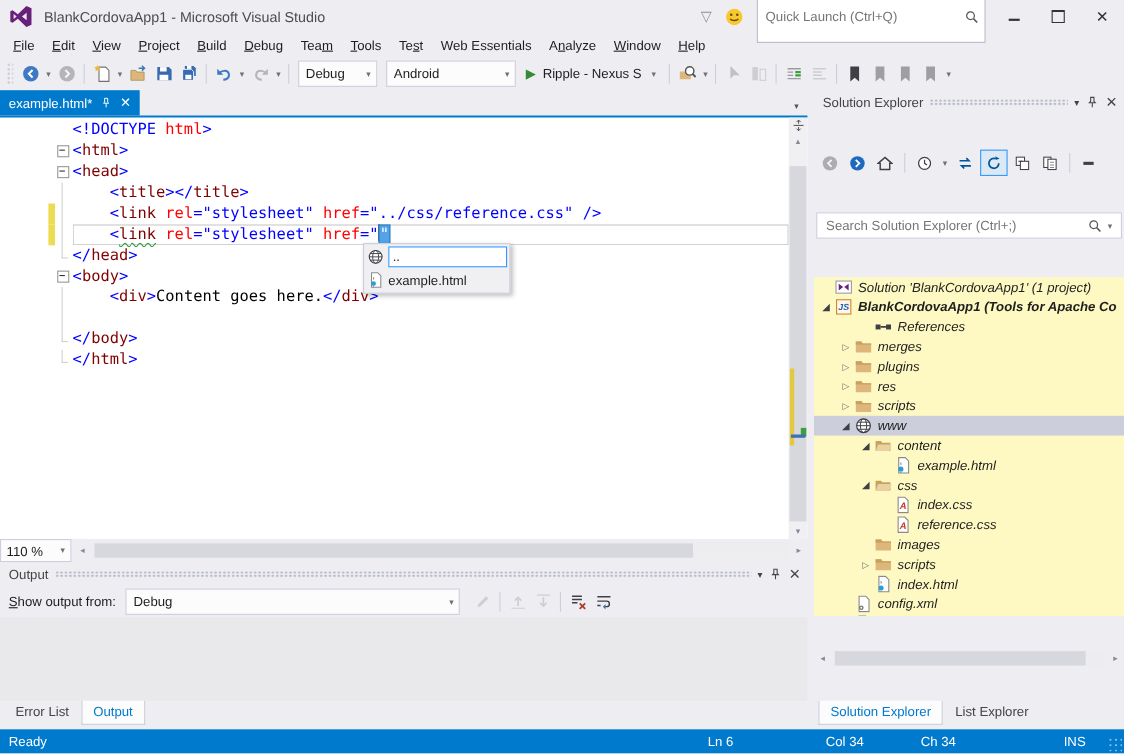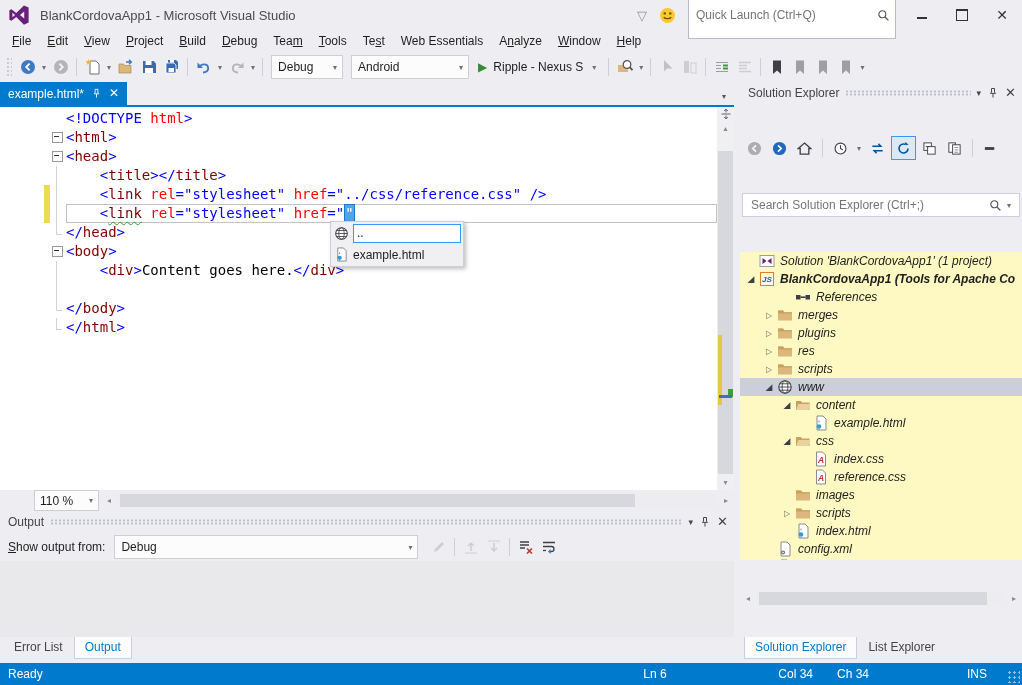--- a/index.html
+++ b/index.html
@@ -76,21 +76,21 @@
   .vscroll{width:17px;background:#F0F0F3;position:relative;flex:none;}
   .vs-handle{height:14px;display:flex;align-items:center;justify-content:center;color:#3F3F46;}
   .vs-handle svg{width:12px;height:12px;}
   .vs-a{height:15px;text-align:center;font-size:8px;color:#868999;line-height:15px;}
   .vs-track{position:absolute;top:44px;bottom:16px;left:0;right:0;background:#EDEDF0;}
   .vs-thumb{position:absolute;left:1px;right:1px;top:0;bottom:0;background:#D7D8DD;}
   .mk-y{position:absolute;left:1px;width:4px;top:184px;height:70px;background:#E3C93F;}
   .mk-b{position:absolute;left:2px;right:2px;top:244px;height:3px;background:#3E6FB8;}
   .mk-g{position:absolute;right:1px;width:5px;top:238px;height:8px;background:#3E9E3E;}
   
-  .editor-bottom{height:21px;display:flex;align-items:center;background:#EEEEF2;padding-left:34px;}
+  .editor-bottom{height:21px;display:flex;align-items:center;background:#EEEEF2;}
   .zoom-combo{width:58px;height:19px;border:1px solid #CCCEDB;background:#FCFCFC;display:flex;align-items:center;padding-left:5px;margin-right:2px;}
   .hs-a{width:16px;text-align:center;font-size:8px;color:#868999;}
   .hs-track{flex:1;height:15px;background:#EDEDF0;position:relative;margin:0 1px;}
   .hs-thumb{position:absolute;left:2px;top:1px;bottom:1px;width:86%;background:#D7D8DD;}
   
   .panel-title{height:22px;display:flex;align-items:center;padding:0 6px 0 8px;gap:6px;color:#444;}
   .dotfill{flex:1;height:6px;background-image:radial-gradient(circle,#BBBECD 1px,transparent 1.2px);background-size:4px 3px;}
   .pt-btn{color:#444;font-size:9px;display:flex;align-items:center;}
   .pt-x{font-size:13px;line-height:10px;color:#444;}
   
@@ -116,21 +116,21 @@
   .arr{width:14px;flex:none;font-size:8px;color:#6A6A6A;text-align:center;}
   .arr.exp{font-size:9px;color:#3F3F46;}
   .ticon{width:16px;height:16px;margin:0 5px 0 1px;flex:none;}
   .ticon svg{width:16px;height:16px;}
   .rp-hscroll{height:15px;display:flex;align-items:center;}
   
   .statusbar{height:22px;background:#007ACC;color:#fff;position:relative;}
   .sb{position:absolute;top:4px;}
   .sb-ready{left:8px;}
   .sb-ln{left:610px;width:90px;text-align:center;}
-  .sb-col{left:723px;width:90px;text-align:right;}
+  .sb-col{left:723px;width:90px;text-align:center;}
   .sb-ch{left:808px;width:90px;text-align:center;}
   .sb-ins{left:932px;width:90px;text-align:center;}
   .sb-grip{position:absolute;right:2px;bottom:2px;width:13px;height:13px;background-image:radial-gradient(circle,#8FC0E4 1.1px,transparent 1.3px);background-size:5px 5px;}
 </style>
 </head>
 <body>
 
 <div class="titlebar">
   <span class="vslogo icon">
       <svg viewBox="0 0 16 16">

